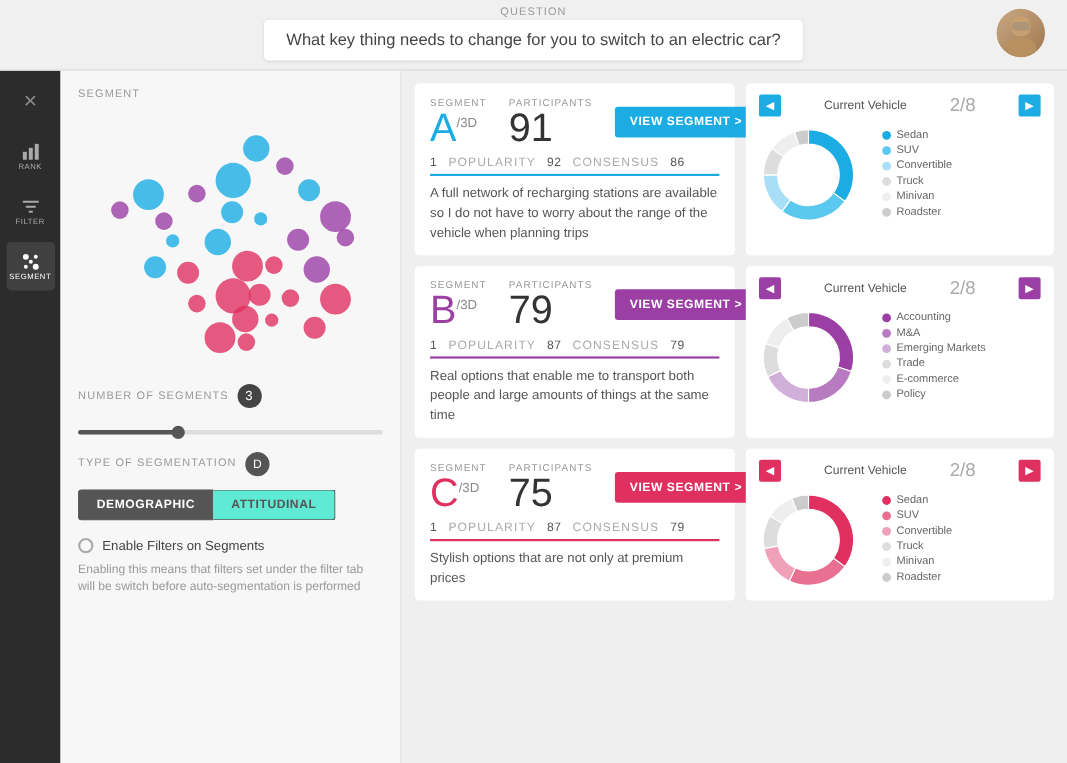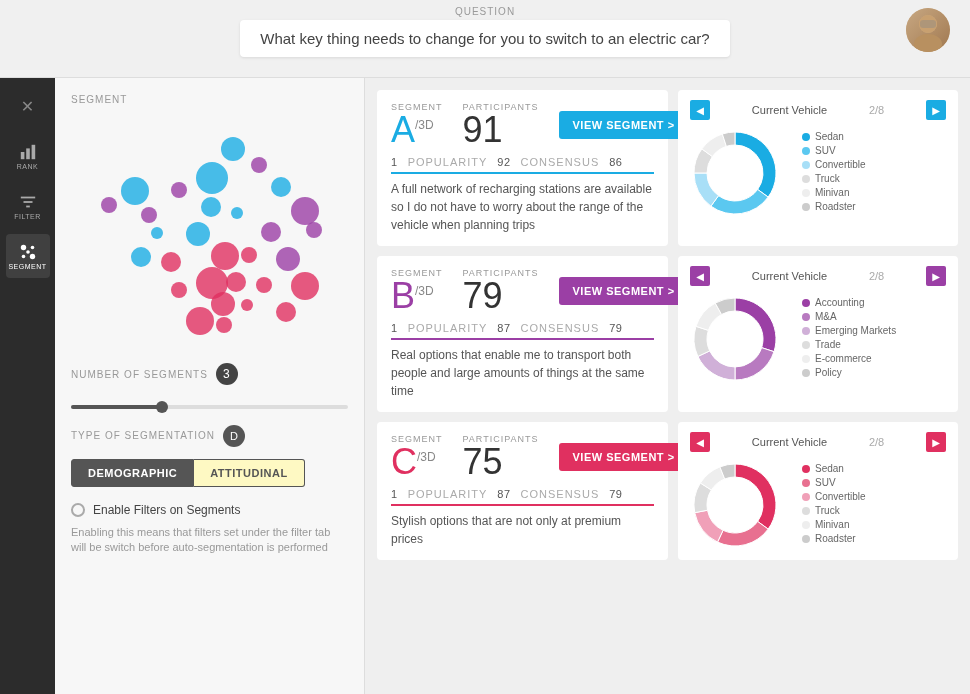--- a/index.html
+++ b/index.html
@@ -12,21 +12,21 @@
       display: flex;
       flex-direction: column;
     }
 
     
     .top-bar {
       display: flex;
       align-items: center;
       justify-content: center;
       background: #f0f0f0;
-      padding: 20px 20px;
+      padding: 8px 20px;
       border-bottom: 1px solid #ddd;
       position: relative;
       min-height: 54px;
     }
     .top-bar-question-label {
       position: absolute;
       top: 6px;
       left: 50%;
       transform: translateX(-50%);
       font-size: 10px;
@@ -35,20 +35,21 @@
       text-transform: uppercase;
     }
     .top-bar-question-text {
       background: white;
       border-radius: 4px;
       padding: 10px 20px;
       font-size: 15px;
       color: #444;
       max-width: 560px;
       text-align: center;
+      margin-top: 10px;
       box-shadow: 0 1px 3px rgba(0,0,0,0.1);
     }
     .avatar {
       position: absolute;
       right: 20px;
       top: 8px;
       width: 44px;
       height: 44px;
       border-radius: 50%;
       background: #c8a882;
@@ -231,21 +232,21 @@
       letter-spacing: 0.5px;
       border: 1.5px solid #555;
       cursor: pointer;
       text-transform: uppercase;
     }
     .btn-seg.active {
       background: #555;
       color: white;
     }
     .btn-seg.inactive {
-      background: #fef9c3;
+      background: #5eead4;
       color: #555;
     }
     .btn-seg:first-child { border-radius: 3px 0 0 3px; }
     .btn-seg:last-child { border-radius: 0 3px 3px 0; border-left: none; }
 
     .filter-row {
       display: flex;
       align-items: center;
       gap: 8px;
       margin-bottom: 6px;
@@ -395,21 +396,21 @@
     }
     .chart-nav-a .chart-nav-btn { background: #1aace3; }
     .chart-nav-b .chart-nav-btn { background: #9b3fa5; }
     .chart-nav-c .chart-nav-btn { background: #e03060; }
     .chart-title {
       font-size: 11px;
       color: #555;
       font-weight: 500;
     }
     .chart-page {
-      font-size: 11px;
+      font-size: 17px;
       color: #aaa;
     }
     .chart-body {
       display: flex;
       align-items: center;
       gap: 10px;
     }
     .donut-wrap {
       position: relative;
       width: 90px;

